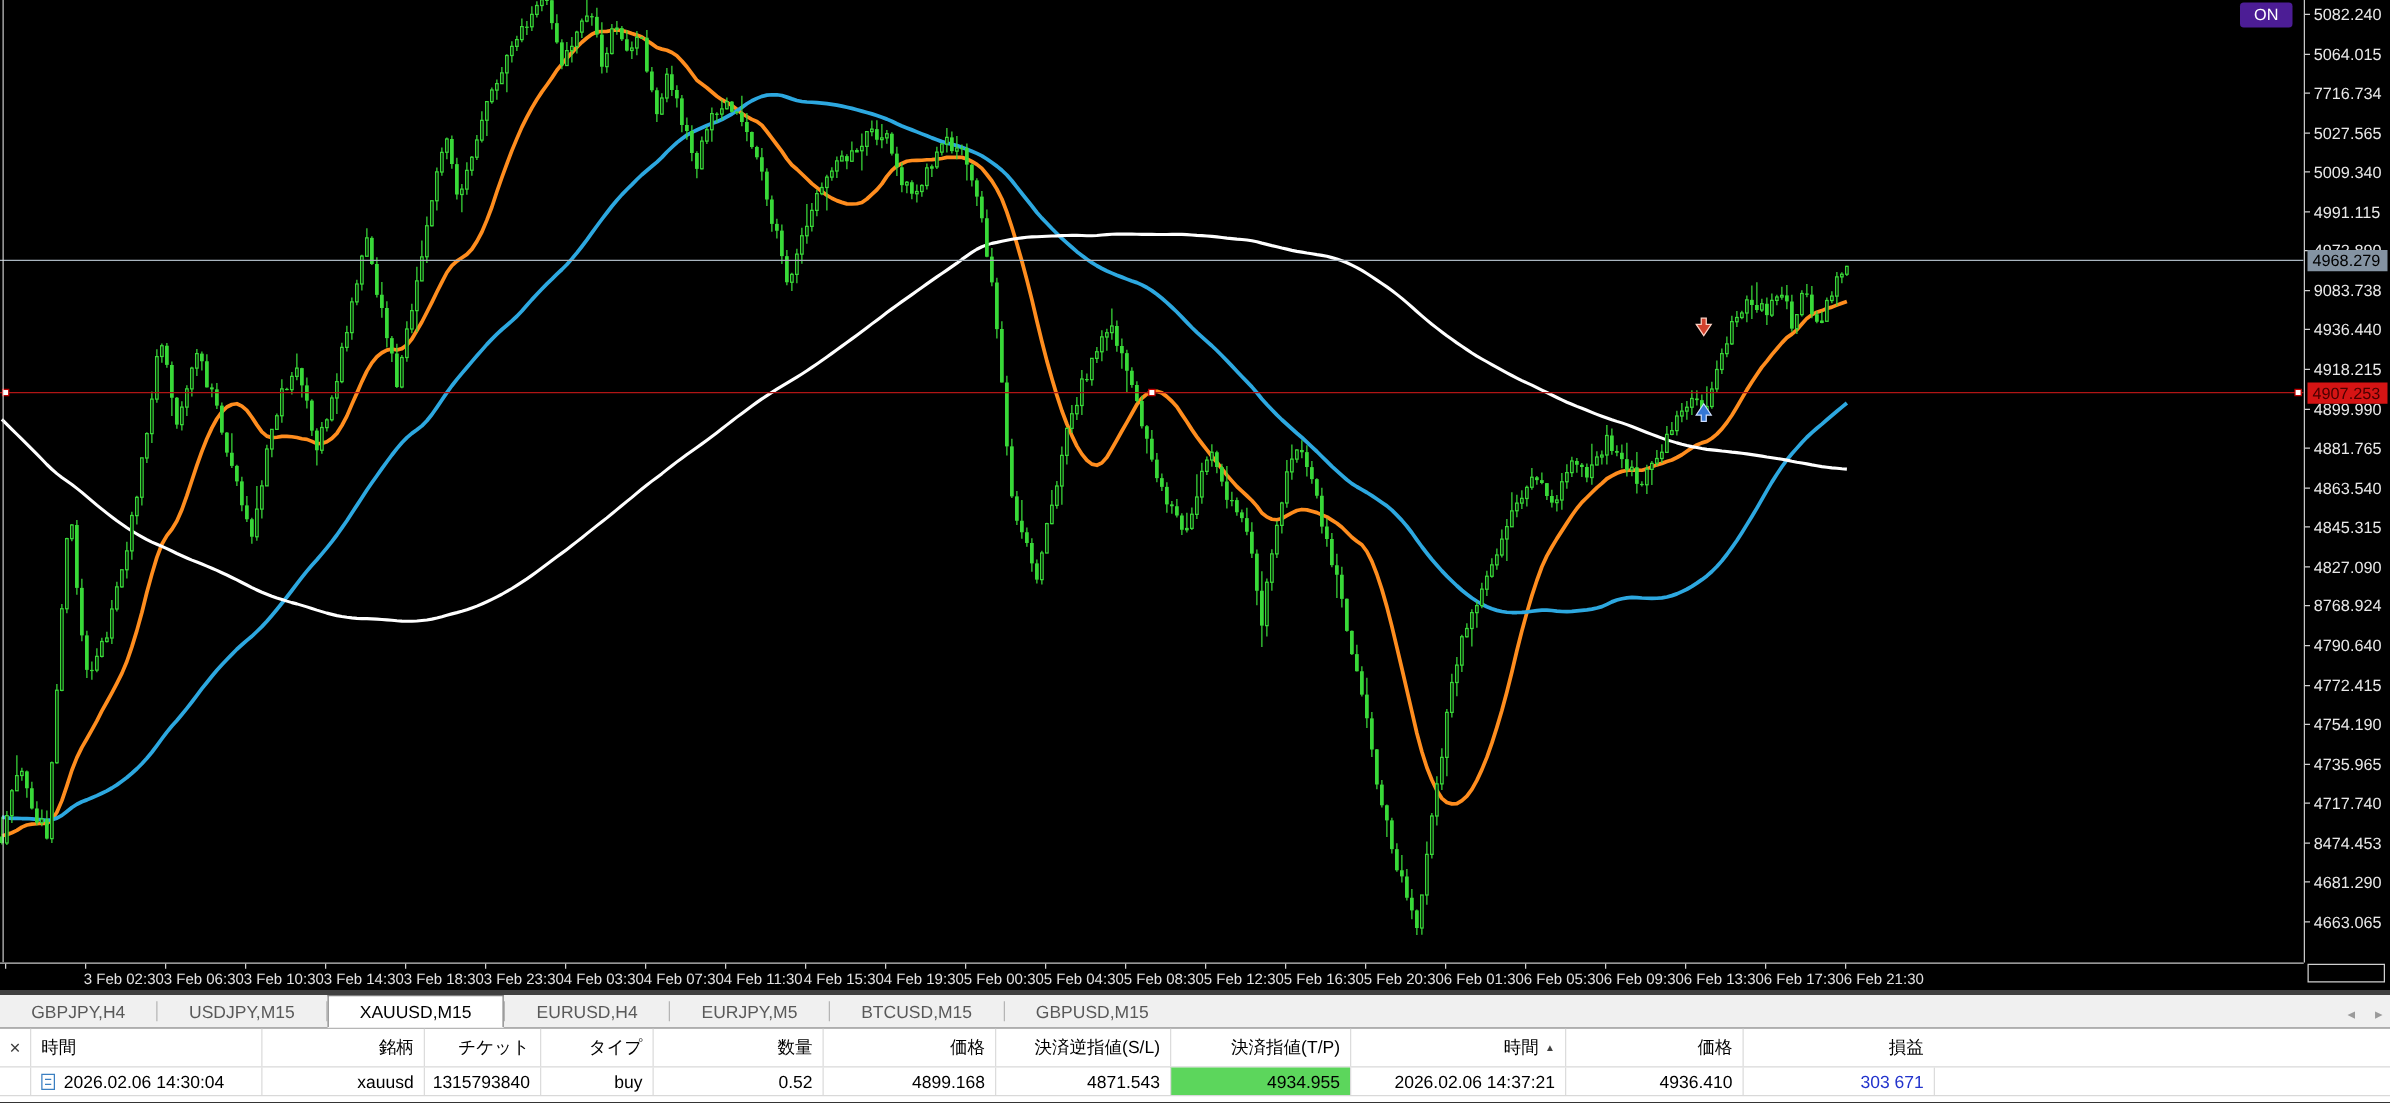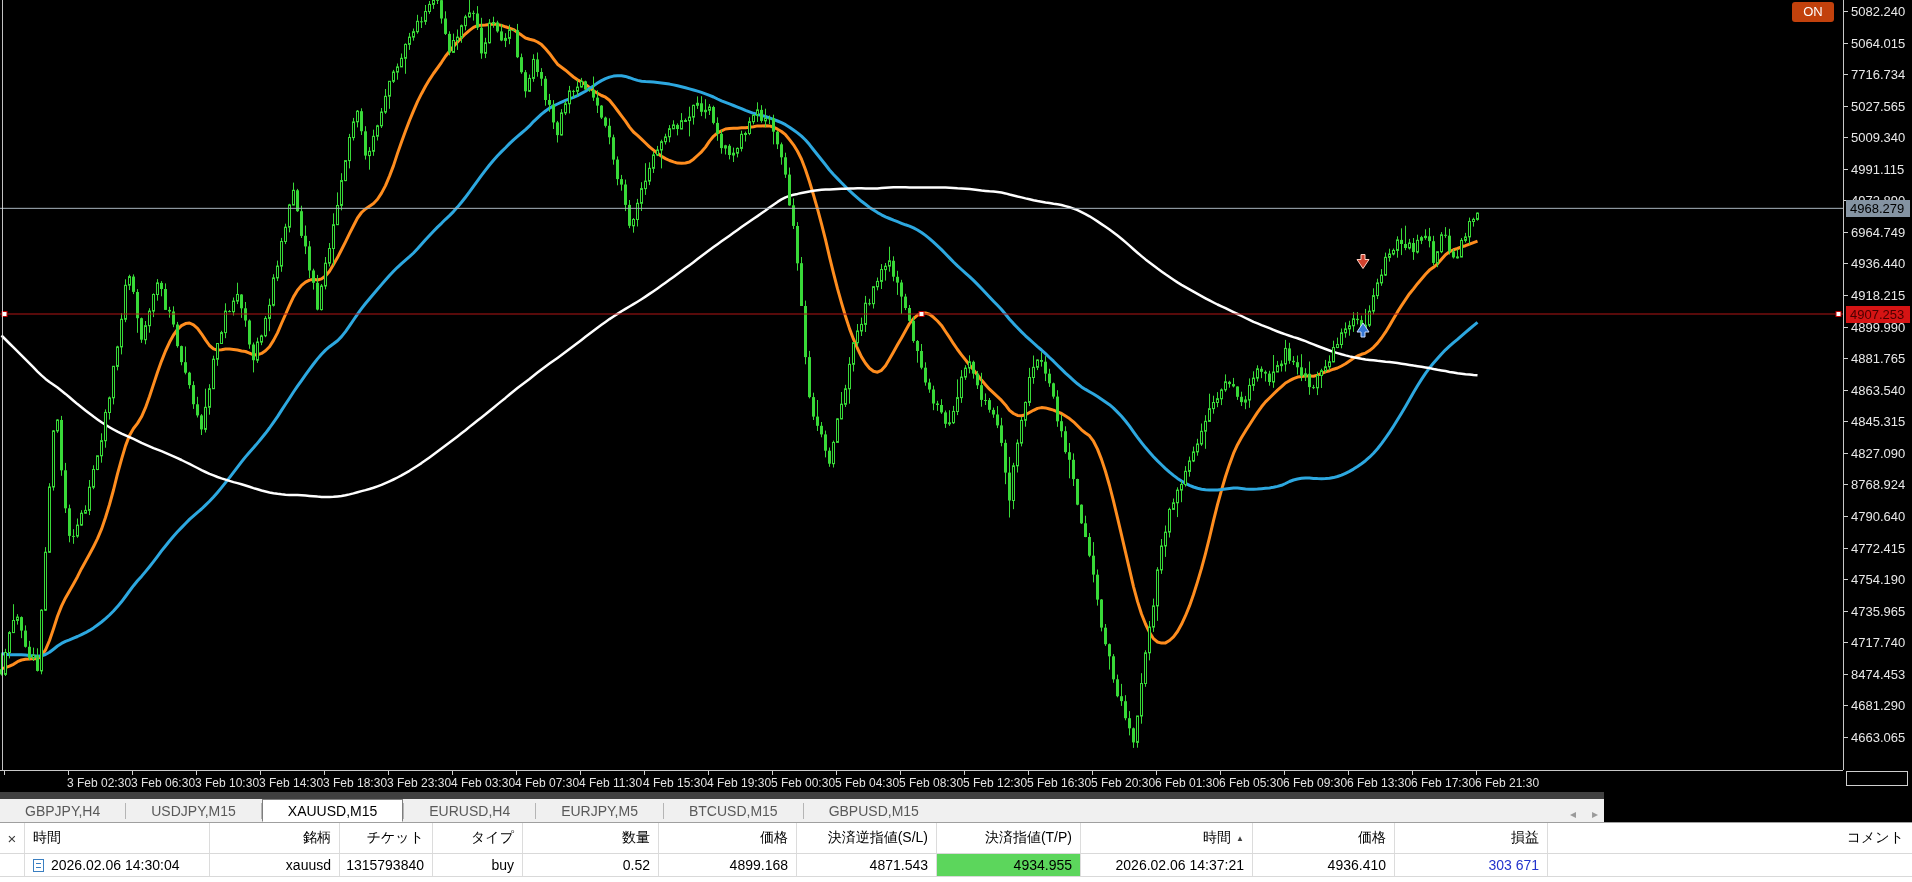--- a/index.html
+++ b/index.html
@@ -2,33 +2,33 @@
 <html><head>
 <meta charset="utf-8">
 <style>
   html,body{margin:0;padding:0;background:#2a2a2a;}
   *{box-sizing:border-box;}
   .window{position:relative;width:1912px;height:882px;background:#000;font-family:"Liberation Sans",sans-serif;overflow:hidden;}
   
   .chart-area{position:absolute;left:0;top:0;width:1843px;height:770px;background:#000;overflow:hidden;}
   #chart-svg{position:absolute;left:0;top:0;}
   .left-edge{position:absolute;left:2px;top:0;width:1px;height:770px;background:#e4e4e4;opacity:.85;}
-  .on-button{position:absolute;left:1792px;top:2px;width:42px;height:20px;background:#c2410c;color:#fff;font-size:13px;line-height:20px;text-align:center;border-radius:3px;cursor:pointer;}
+  .on-button{position:absolute;left:1792px;top:2px;width:42px;height:20px;background:#4c1d95;color:#fff;font-size:13px;line-height:20px;text-align:center;border-radius:3px;cursor:pointer;}
   
   .price-axis{position:absolute;left:1843px;top:0;width:69px;height:770px;background:#000;border-left:1px solid #c8c8c8;}
   .pa-tick{position:absolute;left:0;width:4px;height:1px;background:#d0d0d0;}
   .pa-label{position:absolute;left:7px;color:#e8e8e8;font-size:13px;line-height:15px;white-space:nowrap;}
   .hline-label{position:absolute;left:2px;width:64px;font-size:13px;line-height:15px;padding:1px 0 1px 4px;white-space:nowrap;}
   
   .time-axis{position:absolute;left:0;top:770px;width:1843px;height:22px;background:#000;border-top:1px solid #c8c8c8;}
   .ta-tick{position:absolute;top:0;width:1px;height:4px;background:#d0d0d0;}
   .ta-label{position:absolute;top:5px;color:#e2e2e2;font-size:12px;white-space:nowrap;}
   .axis-corner{position:absolute;left:1846px;top:771px;width:62px;height:15px;border:1px solid #cfcfcf;background:#000;}
   
-  .tab-bar{position:absolute;left:0;top:792px;width:1604px;height:30px;background:#f0f0f0;display:flex;align-items:stretch;border-top:7px solid #404040;}
+  .tab-bar{position:absolute;left:0;top:792px;width:1912px;height:30px;background:#f0f0f0;display:flex;align-items:stretch;border-top:4px solid #404040;}
   .tab{position:relative;display:flex;align-items:center;padding:0 25px;font-size:14px;color:#595959;cursor:pointer;white-space:nowrap;}
   .tab.active{background:#fff;border:1px solid #7e7e7e;border-bottom:1px solid #fff;color:#000;z-index:2;}
   .tab-sep{width:1px;height:16px;background:#b5b5b5;align-self:center;}
   .tab-nav{position:absolute;right:6px;top:0;height:30px;display:flex;align-items:center;gap:16px;color:#9a9a9a;font-size:12px;}
   .tab-nav span{cursor:pointer;}
   
   .trade-panel{position:absolute;left:0;top:822px;width:1912px;height:60px;background:#fff;border-top:1px solid #9f9f9f;}
   .trow{display:grid;grid-template-columns:24px 185px 130px 93px 90px 136px 138px 140px 144px 172px 142px 153px 1fr;align-items:center;}
   .trow.head{height:30px;font-size:14px;color:#000;}
   .trow.body{height:24px;font-size:14px;color:#000;border-top:1px solid #d9d9d9;border-bottom:1px solid #d9d9d9;}
@@ -447,21 +447,21 @@
       <div class="pa-label" style="top: 67.1151px;">7716.734</div>
       <div class="pa-tick" style="top: 105.675px;"></div>
       <div class="pa-label" style="top: 98.6747px;">5027.565</div>
       <div class="pa-tick" style="top: 137.234px;"></div>
       <div class="pa-label" style="top: 130.234px;">5009.340</div>
       <div class="pa-tick" style="top: 168.794px;"></div>
       <div class="pa-label" style="top: 161.794px;">4991.115</div>
       <div class="pa-tick" style="top: 200.353px;"></div>
       <div class="pa-label" style="top: 193.353px;">4972.890</div>
       <div class="pa-tick" style="top: 231.913px;"></div>
-      <div class="pa-label" style="top: 224.913px;">6964.749</div>
+      <div class="pa-label" style="top: 224.913px;">9083.738</div>
       <div class="pa-tick" style="top: 263.472px;"></div>
       <div class="pa-label" style="top: 256.472px;">4936.440</div>
       <div class="pa-tick" style="top: 295.032px;"></div>
       <div class="pa-label" style="top: 288.032px;">4918.215</div>
       <div class="pa-tick" style="top: 326.591px;"></div>
       <div class="pa-label" style="top: 319.591px;">4899.990</div>
       <div class="pa-tick" style="top: 358.151px;"></div>
       <div class="pa-label" style="top: 351.151px;">4881.765</div>
       <div class="pa-tick" style="top: 389.71px;"></div>
       <div class="pa-label" style="top: 382.71px;">4863.540</div>
@@ -595,23 +595,20 @@
         <div class="cell">
           <span>時間</span>
           <span class="sort-arrow">▲</span>
         </div>
         <div class="cell">
           <span>価格</span>
         </div>
         <div class="cell">
           <span>損益</span>
         </div>
-        <div class="cell">
-          <span>コメント</span>
-        </div>
       </div>
     <div class="trow body" id="table-body">
         <div class="cell first"></div>
         <div class="cell left">
           <span class="doc-icon"></span>
           <span>2026.02.06 14:30:04</span>
         </div>
         <div class="cell">
           <span>xauusd</span>
         </div>

